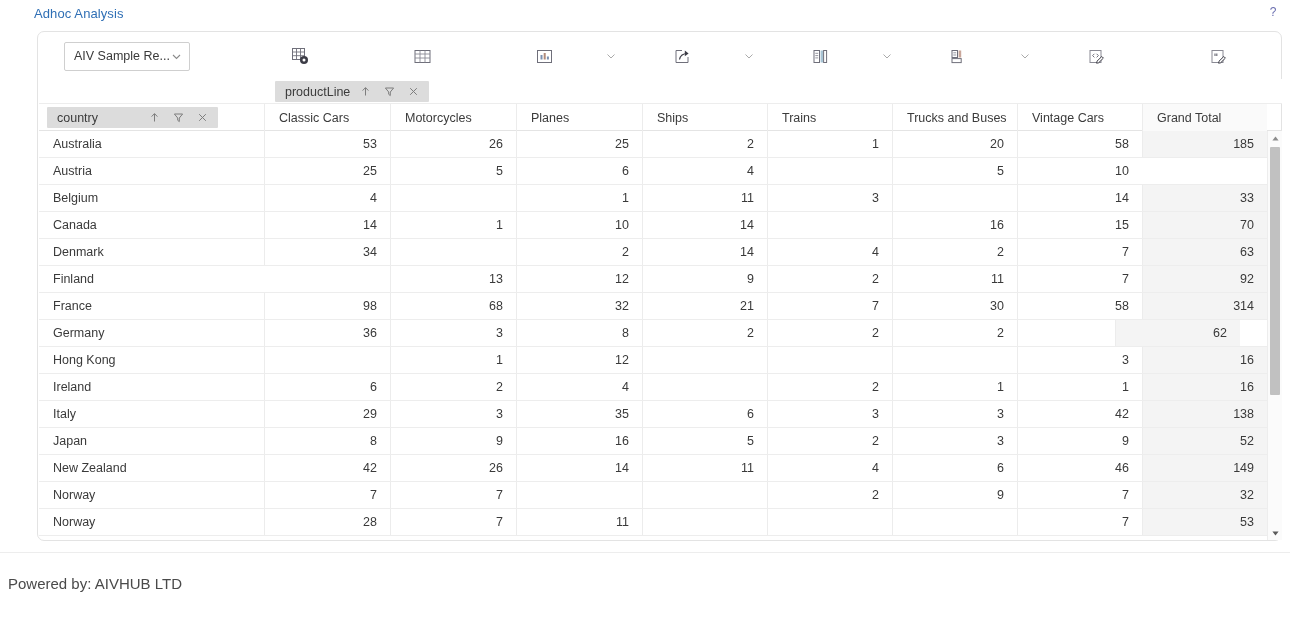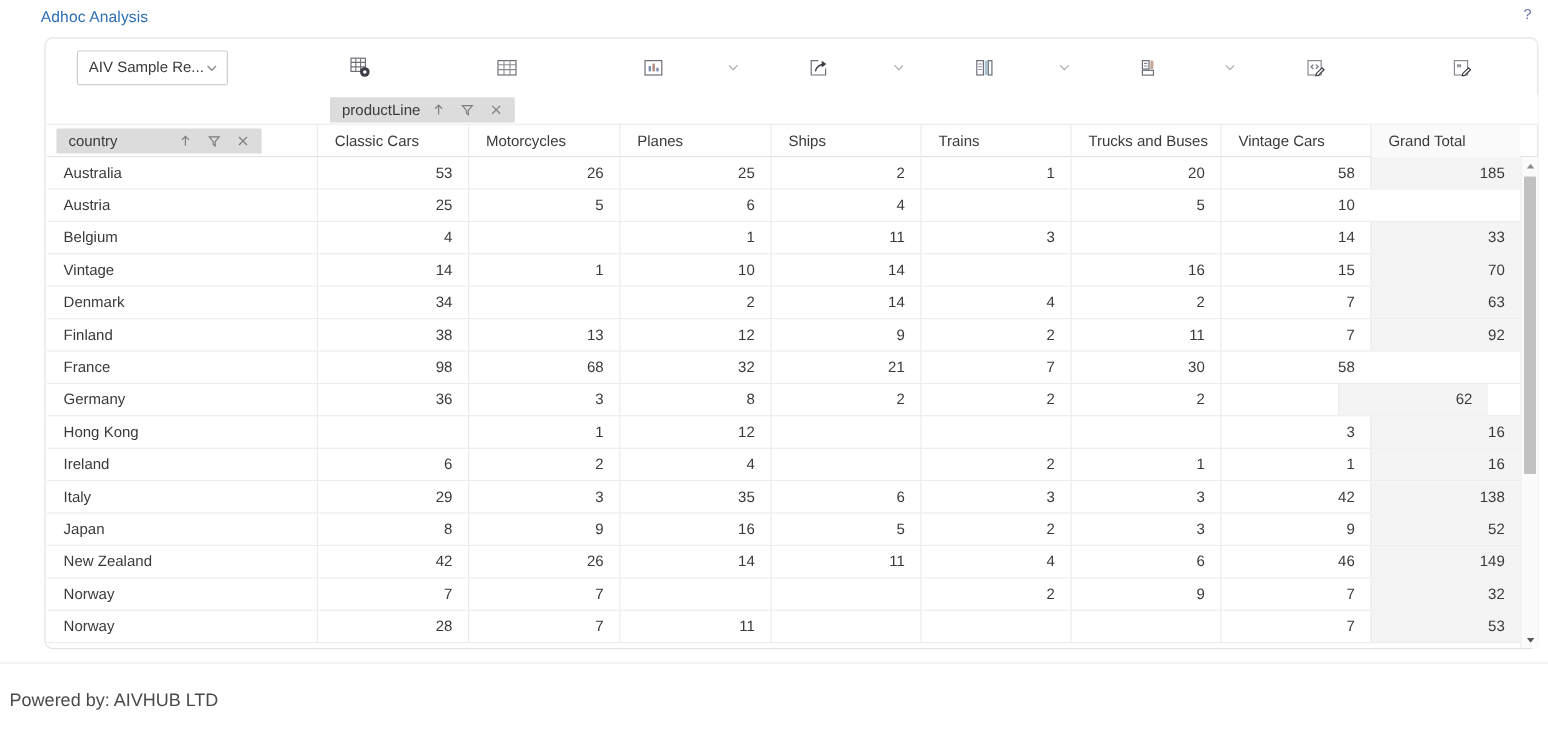--- a/index.html
+++ b/index.html
@@ -517,21 +517,21 @@
               <div class="c-num" style="left: 225px; width: 126px;">4</div>
               <div class="c-num" style="left: 351px; width: 126px;"></div>
               <div class="c-num" style="left: 477px; width: 126px;">1</div>
               <div class="c-num" style="left: 603px; width: 125px;">11</div>
               <div class="c-num" style="left: 728px; width: 125px;">3</div>
               <div class="c-num" style="left: 853px; width: 125px;"></div>
               <div class="c-num" style="left: 978px; width: 125px;">14</div>
               <div class="c-num c-total" style="left: 1103px; width: 125px;">33</div>
             </div>
             <div class="row">
-              <div class="c-country" style="width: 225px;">Vintage</div>
+              <div class="c-country" style="width: 225px;">Canada</div>
               <div class="c-num" style="left: 225px; width: 126px;">14</div>
               <div class="c-num" style="left: 351px; width: 126px;">1</div>
               <div class="c-num" style="left: 477px; width: 126px;">10</div>
               <div class="c-num" style="left: 603px; width: 125px;">14</div>
               <div class="c-num" style="left: 728px; width: 125px;"></div>
               <div class="c-num" style="left: 853px; width: 125px;">16</div>
               <div class="c-num" style="left: 978px; width: 125px;">15</div>
               <div class="c-num c-total" style="left: 1103px; width: 125px;">70</div>
             </div>
             <div class="row">
@@ -540,38 +540,38 @@
               <div class="c-num" style="left: 351px; width: 126px;"></div>
               <div class="c-num" style="left: 477px; width: 126px;">2</div>
               <div class="c-num" style="left: 603px; width: 125px;">14</div>
               <div class="c-num" style="left: 728px; width: 125px;">4</div>
               <div class="c-num" style="left: 853px; width: 125px;">2</div>
               <div class="c-num" style="left: 978px; width: 125px;">7</div>
               <div class="c-num c-total" style="left: 1103px; width: 125px;">63</div>
             </div>
             <div class="row">
               <div class="c-country" style="width: 225px;">Finland</div>
-              <div class="c-num" style="left: 225px; width: 126px;">38</div>
               <div class="c-num" style="left: 351px; width: 126px;">13</div>
               <div class="c-num" style="left: 477px; width: 126px;">12</div>
               <div class="c-num" style="left: 603px; width: 125px;">9</div>
               <div class="c-num" style="left: 728px; width: 125px;">2</div>
               <div class="c-num" style="left: 853px; width: 125px;">11</div>
               <div class="c-num" style="left: 978px; width: 125px;">7</div>
               <div class="c-num c-total" style="left: 1103px; width: 125px;">92</div>
             </div>
             <div class="row">
               <div class="c-country" style="width: 225px;">France</div>
               <div class="c-num" style="left: 225px; width: 126px;">98</div>
               <div class="c-num" style="left: 351px; width: 126px;">68</div>
               <div class="c-num" style="left: 477px; width: 126px;">32</div>
               <div class="c-num" style="left: 603px; width: 125px;">21</div>
               <div class="c-num" style="left: 728px; width: 125px;">7</div>
               <div class="c-num" style="left: 853px; width: 125px;">30</div>
               <div class="c-num" style="left: 978px; width: 125px;">58</div>
+              <div class="c-num c-total" style="left: 1103px; width: 125px;">314</div>
             </div>
             <div class="row">
               <div class="c-country" style="width: 225px;">Germany</div>
               <div class="c-num" style="left: 225px; width: 126px;">36</div>
               <div class="c-num" style="left: 351px; width: 126px;">3</div>
               <div class="c-num" style="left: 477px; width: 126px;">8</div>
               <div class="c-num" style="left: 603px; width: 125px;">2</div>
               <div class="c-num" style="left: 728px; width: 125px;">2</div>
               <div class="c-num" style="left: 853px; width: 125px;">2</div>
               <div class="c-num" style="left: 978px; width: 125px;">9</div>

